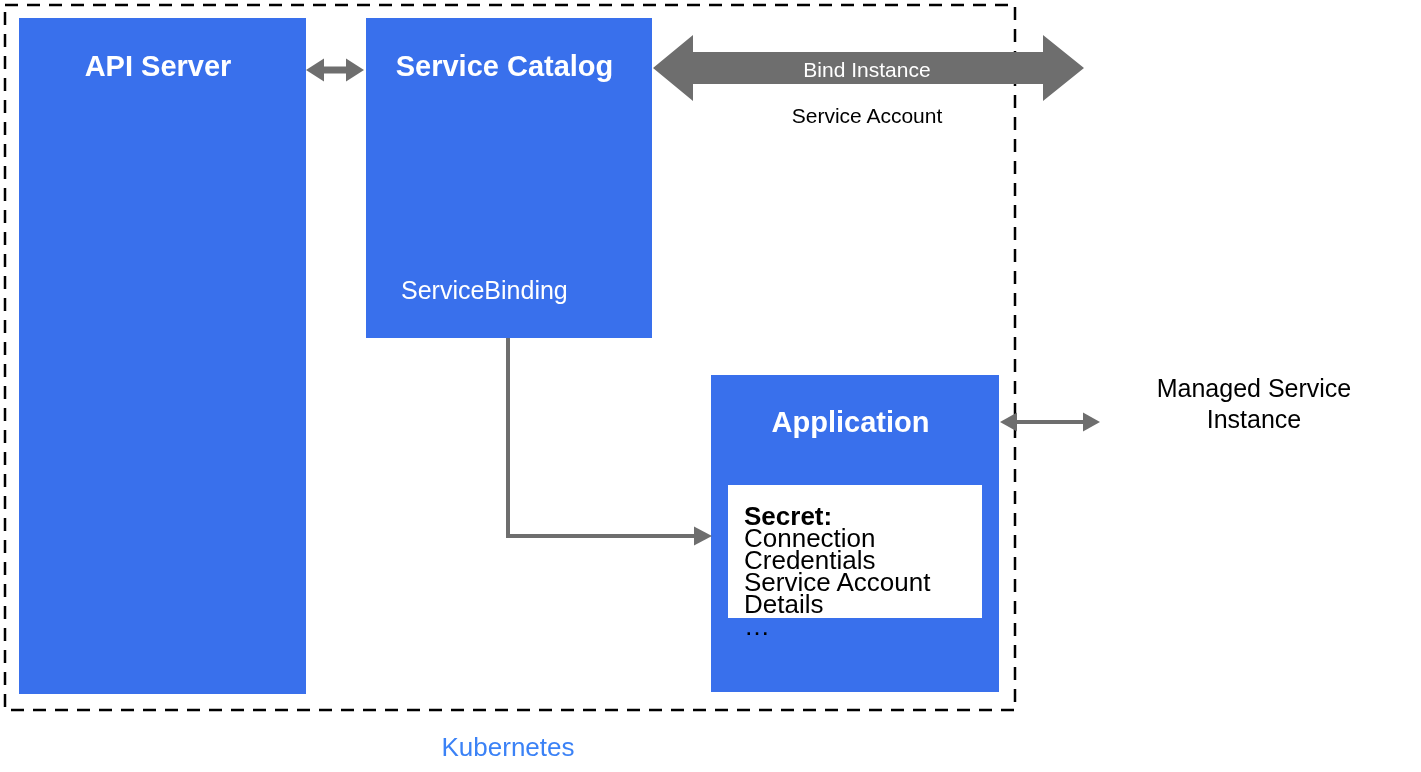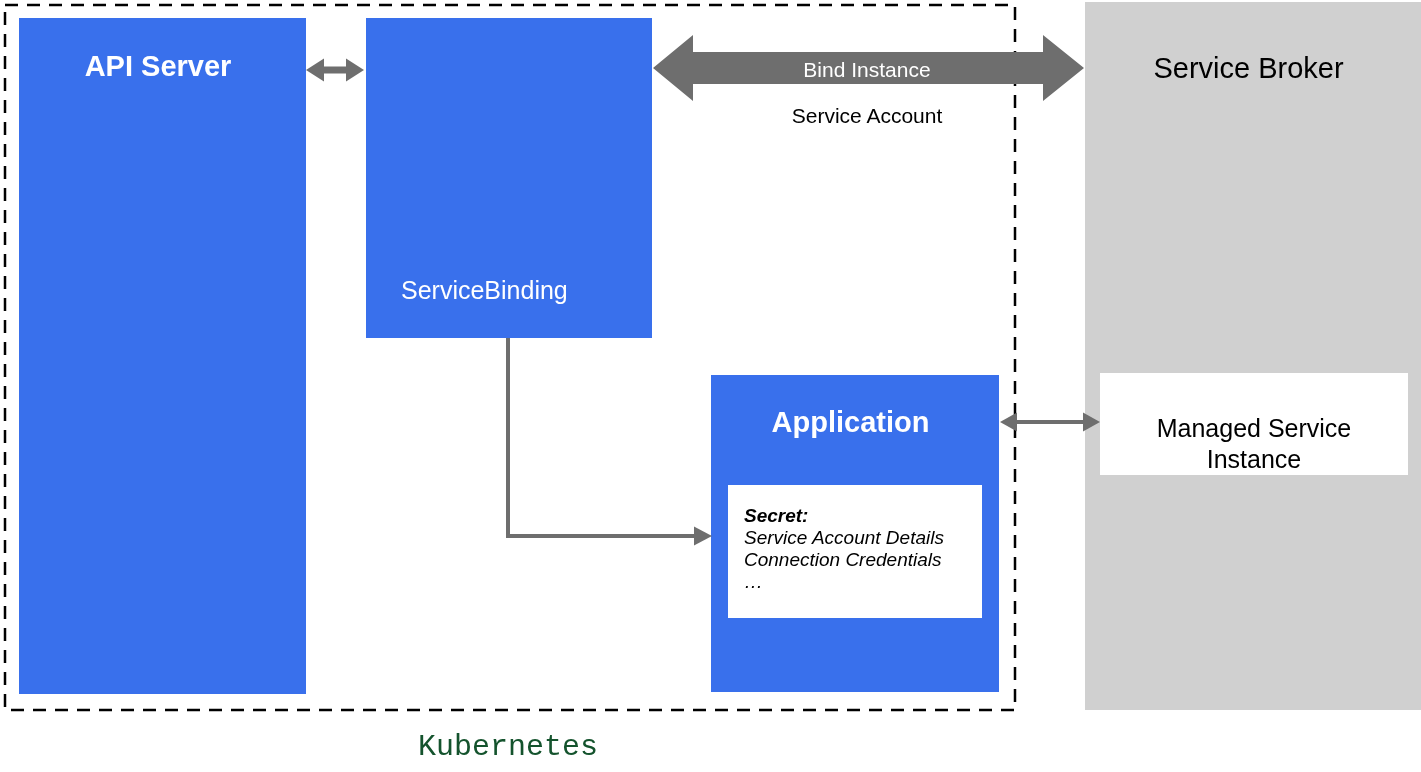--- a/index.html
+++ b/index.html
@@ -70,34 +70,33 @@
   
   .secret-box {
     left: 728px;
     top: 485px;
     width: 254px;
     height: 133px;
     color: #000000;
   }
   .secret-text {
     padding: 20px 0 0 16px;
-    font-size: 19px;
+    font-size: 26px;
     line-height: 22px;
-    font-style: italic;
   }
   .secret-title { font-weight: 700; }
 
   
   .msi-box {
     left: 1100px;
     top: 373px;
     width: 308px;
     height: 102px;
     display: flex;
-    align-items: flex-end;
+    align-items: flex-start;
     justify-content: center;
   }
   .msi-text {
     width: 240px;
     text-align: center;
     font-size: 25px;
     line-height: 31px;
     color: #000000;
   }
 
@@ -121,66 +120,63 @@
     top: 103px;
     width: 300px;
     font-size: 21px;
     line-height: 26px;
     color: #000000;
   }
   .k8s-label {
     left: 358px;
     top: 733px;
     width: 300px;
-    font-size: 30px;
+    font-size: 26px;
     line-height: 29px;
-    color: #14532d;
-    font-family: Liberation Mono, monospace;
+    color: #3b82f6;
   }
 
   
   #overlay {
     position: absolute;
     left: 0; top: 0;
     width: 1421px;
     height: 772px;
     z-index: 5;
     pointer-events: none;
   }
 </style>
 </head>
 <body>
 
 <div id="canvas">
 
-  <div class="gray-box" style="left:1085px; top:2px; width:336px; height:708px;">
-    <div class="box-title dark" style="top:52px;">Service Broker</div>
-  </div>
 
   <div class="white-box msi-box">
     <div class="msi-text">Managed Service Instance</div>
   </div>
 
   <div class="blue-box" style="left:19px; top:18px; width:287px; height:676px;">
     <div class="box-title" style="top:34px;">API Server</div>
   </div>
 
   <div class="blue-box" style="left:366px; top:18px; width:286px; height:320px;">
+    <div class="box-title" style="top:34px;">Service Catalog</div>
     <div class="sc-resource">ServiceBinding</div>
   </div>
 
   <div class="blue-box" style="left:711px; top:375px; width:288px; height:317px;">
     <div class="box-title" style="top:33px;">Application</div>
   </div>
 
   <div class="white-box secret-box">
     <div class="secret-text">
       <div class="secret-title">Secret:</div>
+      <div>Connection Credentials</div>
       <div>Service Account Details</div>
-      <div>Connection Credentials</div>
       <div>…</div>
     </div>
   </div>
 
   <svg id="overlay" viewBox="0 0 1421 772">
 
     <rect x="5" y="5" width="1010" height="705" fill="none" stroke="#000000" stroke-width="2.5" stroke-dasharray="13 9"></rect>
 
     <g fill="var(--arrow-gray)">
       <rect x="320" y="66.5" width="30" height="7"></rect>

